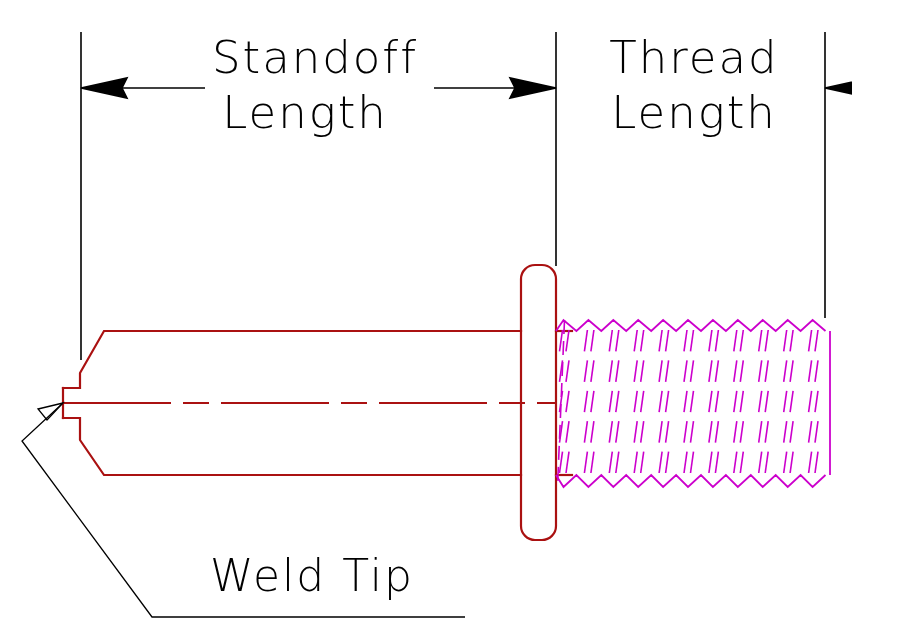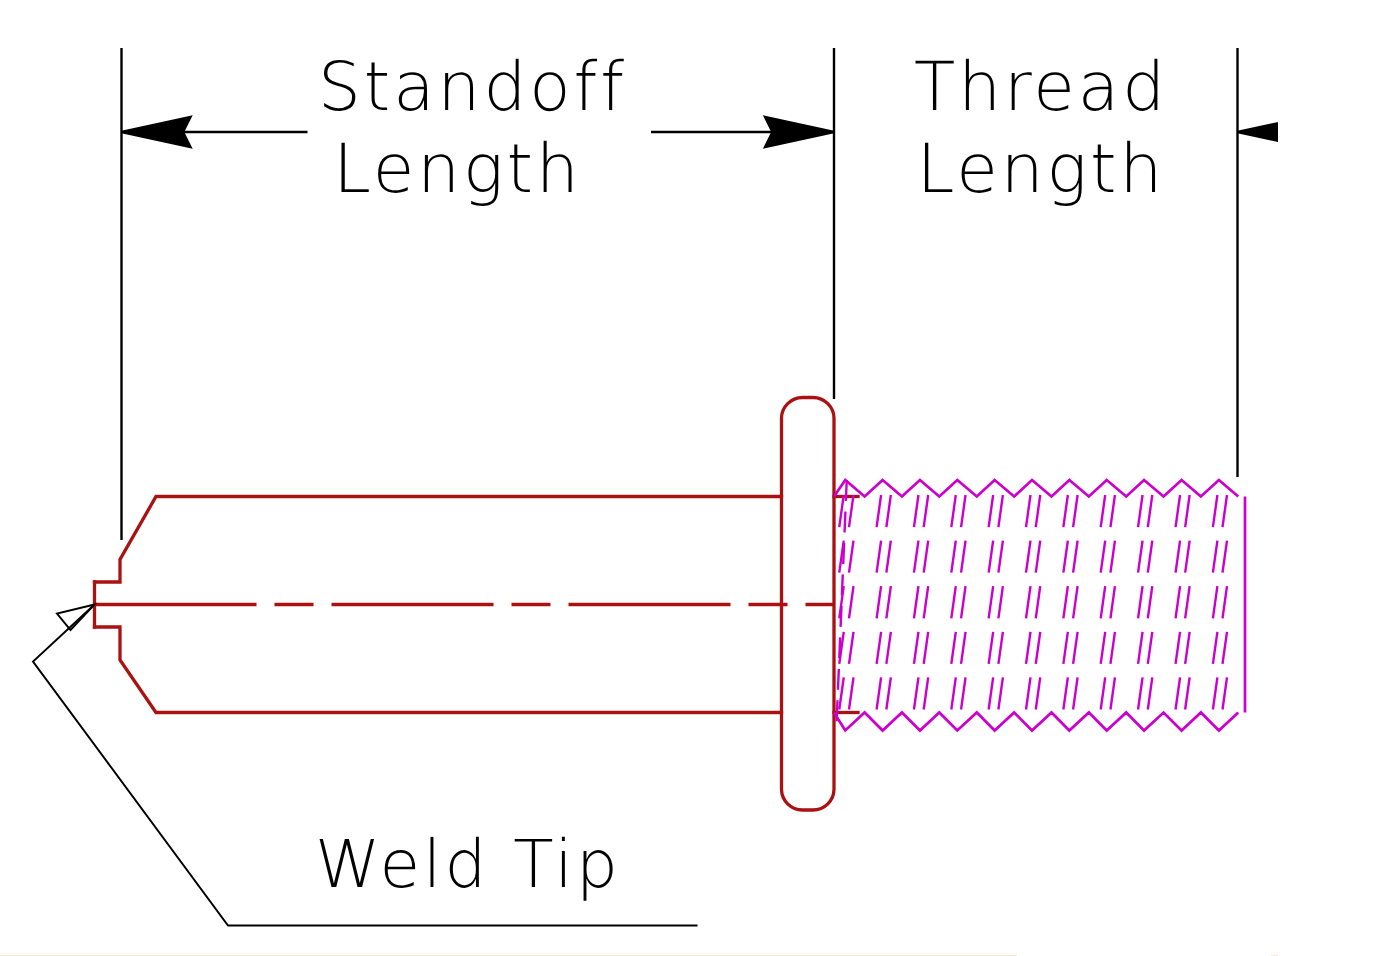--- a/index.html
+++ b/index.html
@@ -7,21 +7,21 @@
     padding: 0;
     background: #ffffff;
   }
   body {
     font-family: "Liberation Sans", sans-serif;
   }
   #canvas-root {
     position: relative;
     width: 852px;
     height: 637px;
-    background: #eab308;
+    background: #ec4899;
     overflow: hidden;
   }
   #drawing-svg {
     display: block;
     width: 917px;
     height: 637px;
   }
   .cad-text {
     font-family: "DejaVu Sans", sans-serif;
     font-weight: 300;

